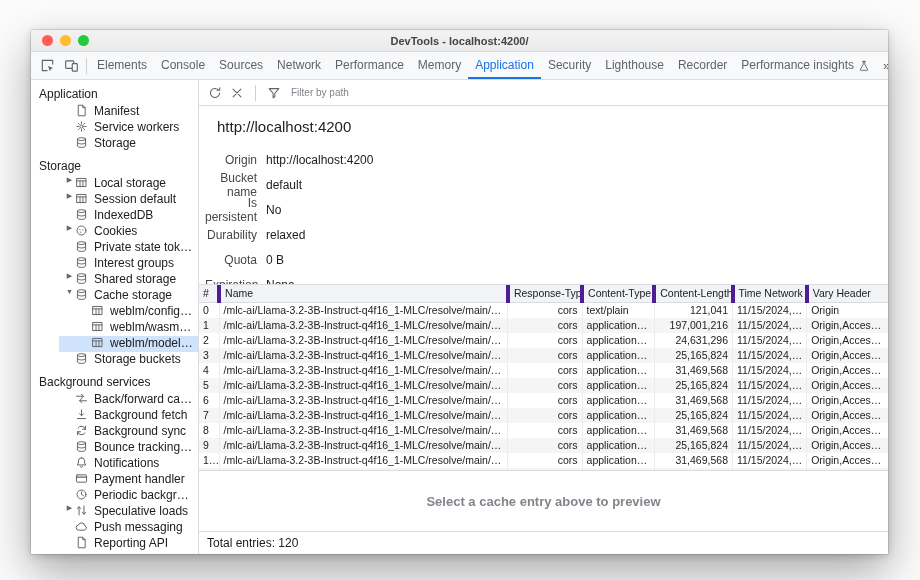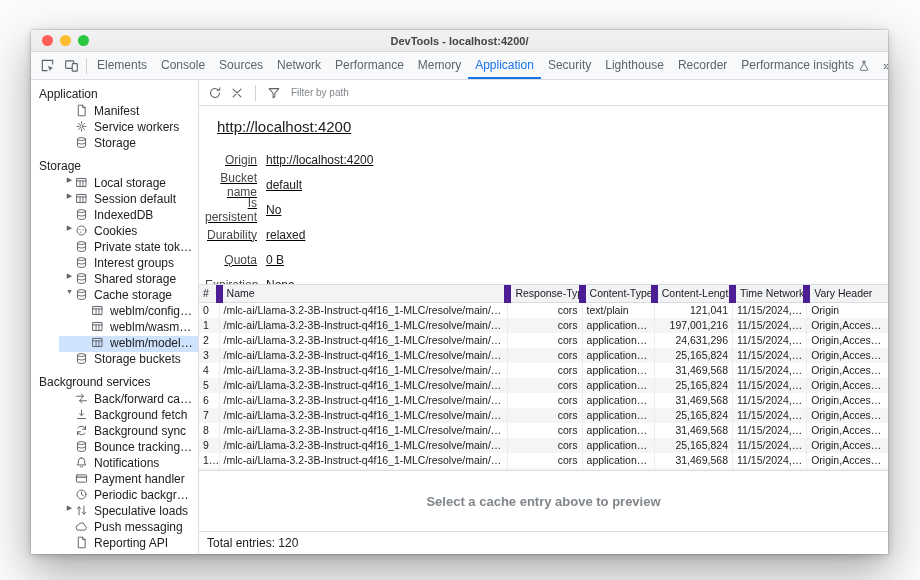--- a/index.html
+++ b/index.html
@@ -61,37 +61,37 @@
     flex:none; height:26px; border-bottom:1px solid #dadce0; display:flex; align-items:center;
     padding:0 6px; gap:5px; color:#5f6368;
   }
   .pt-icon { width:20px; height:20px; display:inline-flex; align-items:center; justify-content:center; flex:none; }
   .pt-icon svg { width:14px; height:14px; }
   .filter-input {
     border:none; outline:none; background:transparent; font-size:10px; width:220px;
     font-family:"Liberation Sans", "DejaVu Sans", sans-serif; color:#202124;
   }
   .filter-input::placeholder { color:#80868b; }
-  .meta { flex:none; height:178px; padding:10px 0 0 6px; overflow:hidden;text-decoration:underline; }
+  .meta { flex:none; height:178px; padding:10px 0 0 6px; overflow:hidden; }
   .cache-title { font-size:15px; color:#202124; margin:2px 0 12px 12px; }
   .meta-row { display:flex; align-items:center; height:25px; font-size:12px; }
   .meta-label { flex:none; width:52px; text-align:right; color:#474747; margin-right:9px; }
   .meta-value { color:#202124; white-space:nowrap; }
   
   .datatable { flex:none; height:186px; overflow:hidden; border-top:1px solid #dadce0; }
   table.dt { width:100%; border-collapse:collapse; table-layout:fixed; font-size:10.5px; color:#202124; }
   table.dt th {
     height:17px; background:#f1f3f4; border-bottom:1px solid #dadce0; font-weight:normal;
     text-align:left; padding:0 4px; white-space:nowrap; overflow:hidden;
   }
   table.dt td {
     height:15px; line-height:15px; padding:0 4px; white-space:nowrap; overflow:hidden;
     text-overflow:ellipsis;
   }
-  table.dt th:not(:first-child) { border-left:7px solid #4c1d95;margin-top:48px; }
+  table.dt th:not(:first-child) { border-left:4px solid #4c1d95;margin-top:48px; }
   table.dt td:not(:first-child) { border-left:1px solid #ececec; }
   table.dt tbody tr:nth-child(even) { background:#f5f5f5; }
   table.dt td:nth-child(3), table.dt td:nth-child(5) { text-align:right; }
   
   .preview { flex:1; min-height:0; border-top:1px solid #dadce0; display:flex; align-items:center; justify-content:center; }
   .preview-msg { font-size:13px; font-weight:bold; color:#80868b; }
   .panel-footer { flex:none; height:23px; border-top:1px solid #dadce0; font-size:12px; color:#202124; line-height:22px; padding-left:8px; }
 </style>
 </head>
 <body>

